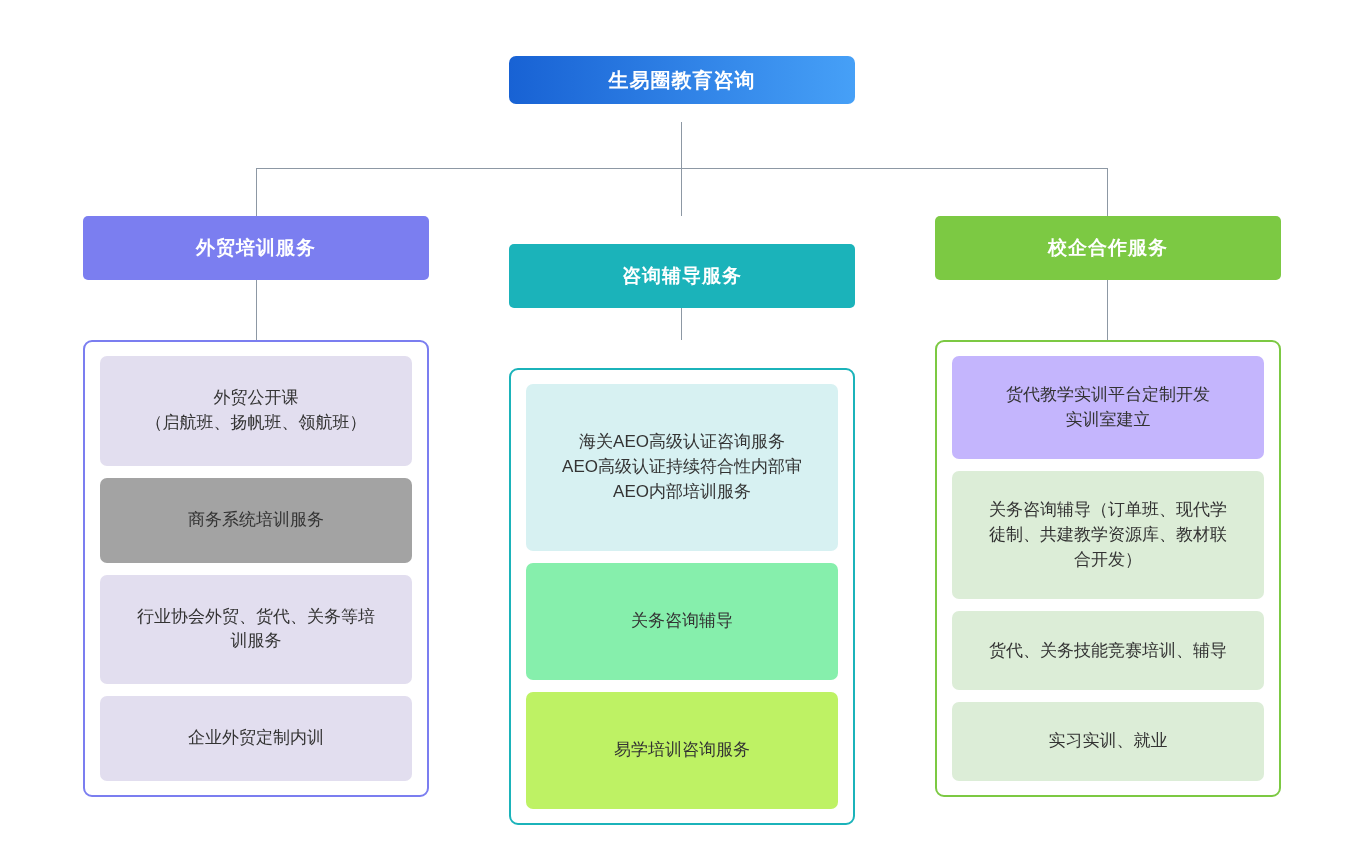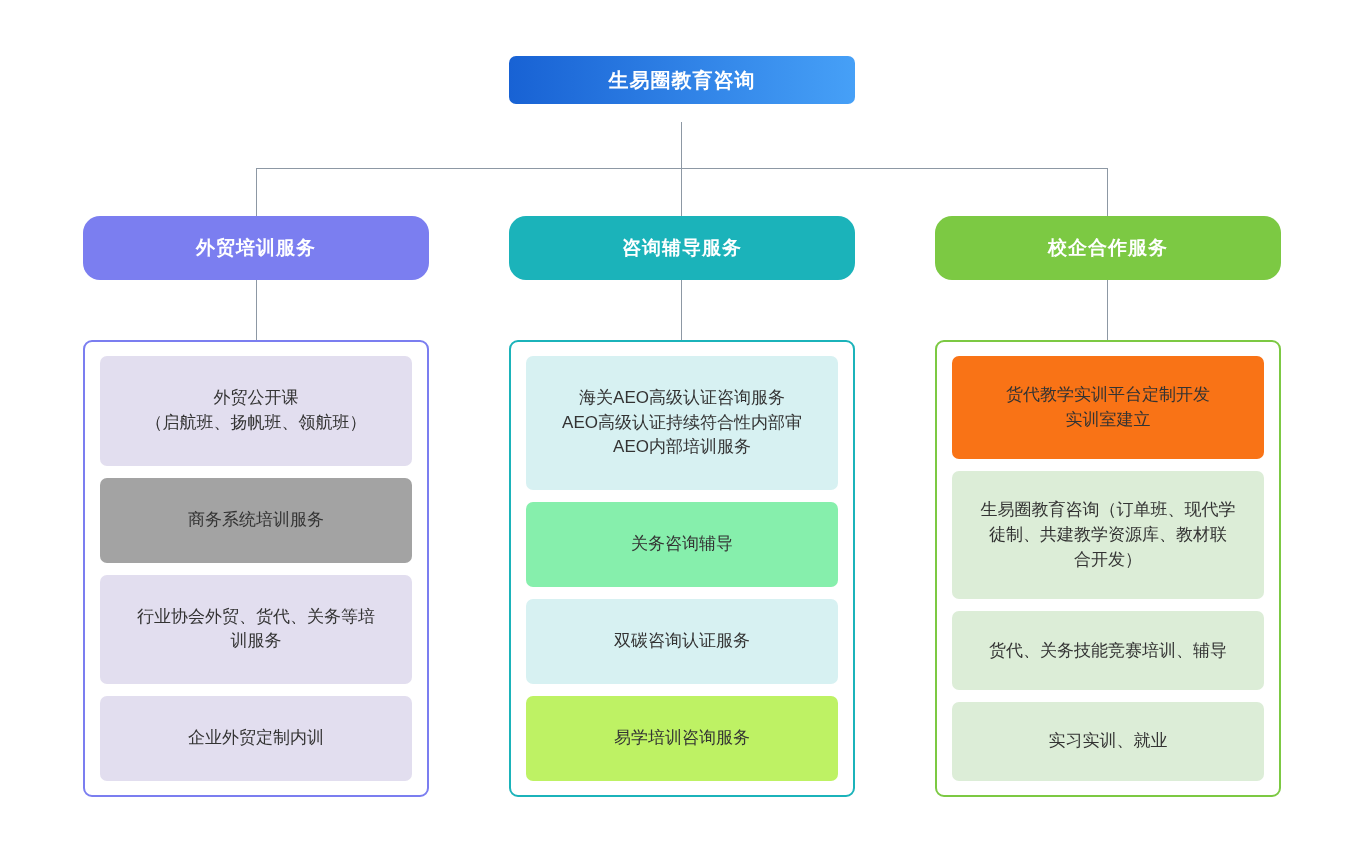--- a/index.html
+++ b/index.html
@@ -44,21 +44,21 @@
   }
   .conn-v { width: 1px; }
   .conn-h { height: 1px; }
 
   
   .branch-header {
     position: absolute;
     top: 216px;
     width: 346px;
     height: 64px;
-    border-radius: 17px;
+    border-radius: 5px;
     display: flex;
     align-items: center;
     justify-content: center;
     color: #ffffff;
     font-size: 19px;
     font-weight: bold;
     letter-spacing: 1px;
   }
 
   
@@ -88,21 +88,21 @@
     padding: 8px 12px;
     box-sizing: border-box;
     flex: 1 1 auto;
   }
   .leaf-card + .leaf-card { margin-top: 12px; }
 
   .leaf-line { display: block; }
 
   
   .col-0 { left: 83px; }
-  .col-1 { left: 509px; }
+  .col-1 { left: 509px; margin-top: 28px; }
   .col-2 { left: 935px; }
 </style>
 </head>
 <body>
 
 <div id="chart-root">
 
   <div class="root-node" style="background: linear-gradient(90deg, rgb(24, 98, 212) 0%, rgb(70, 160, 247) 100%);">
     <span>生易圈教育咨询</span>
   </div>
@@ -154,45 +154,40 @@
           <span class="leaf-line">海关AEO高级认证咨询服务</span>
           <span class="leaf-line">AEO高级认证持续符合性内部审</span>
           <span class="leaf-line">AEO内部培训服务</span>
         </div>
       </div>
       <div class="leaf-card" style="background: #86efac;">
         <div>
           <span class="leaf-line">关务咨询辅导</span>
         </div>
       </div>
-      <div class="leaf-card" style="background: rgb(215, 241, 242);">
-        <div>
-          <span class="leaf-line">双碳咨询认证服务</span>
-        </div>
-      </div>
       <div class="leaf-card" style="background: #bef264;">
         <div>
           <span class="leaf-line">易学培训咨询服务</span>
         </div>
       </div>
     </div>
 
   <div class="branch-header col-2" style="background: rgb(124, 201, 67);">
     <span>校企合作服务</span>
   </div>
   <div class="branch-box col-2" style="border-color: rgb(124, 201, 67);">
-      <div class="leaf-card" style="background: #f97316;">
+      <div class="leaf-card" style="background: #c4b5fd;">
         <div>
           <span class="leaf-line">货代教学实训平台定制开发</span>
           <span class="leaf-line">实训室建立</span>
         </div>
       </div>
       <div class="leaf-card" style="background: rgb(220, 237, 215);">
         <div>
-          <span class="leaf-line">生易圈教育咨询（订单班、现代学</span>
+          <span class="leaf-line">关务咨询辅导（订单班、现代学</span>
           <span class="leaf-line">徒制、共建教学资源库、教材联</span>
           <span class="leaf-line">合开发）</span>
         </div>
       </div>
       <div class="leaf-card" style="background: rgb(220, 237, 215);">
         <div>
           <span class="leaf-line">货代、关务技能竞赛培训、辅导</span>
         </div>
       </div>
       <div class="leaf-card" style="background: rgb(220, 237, 215);">

